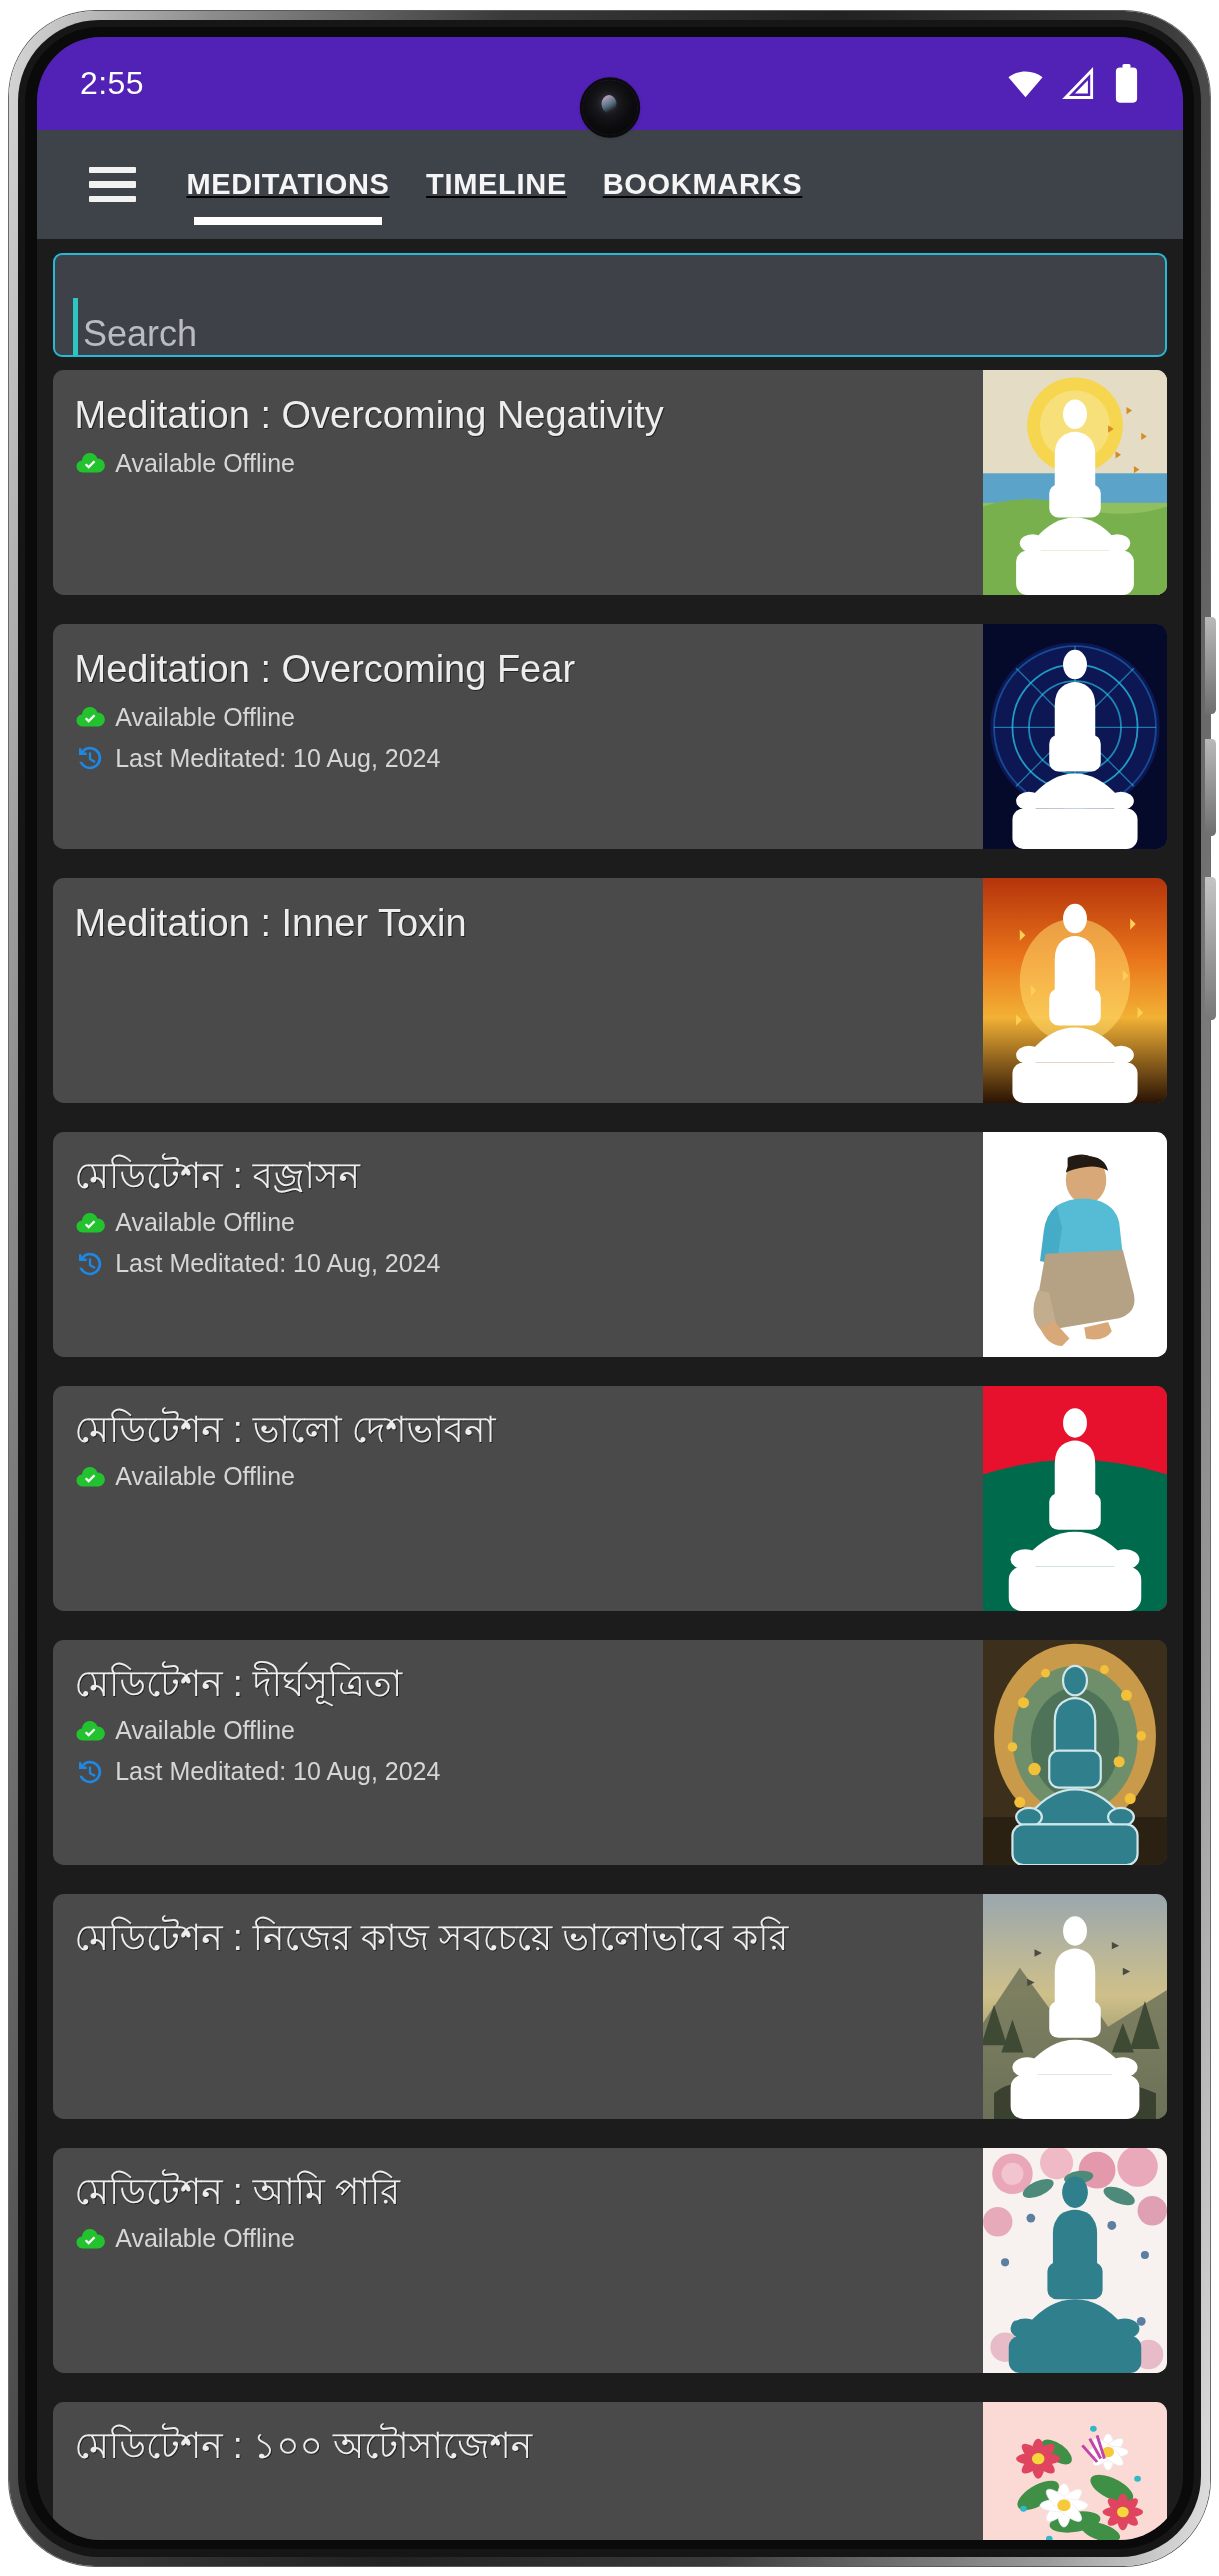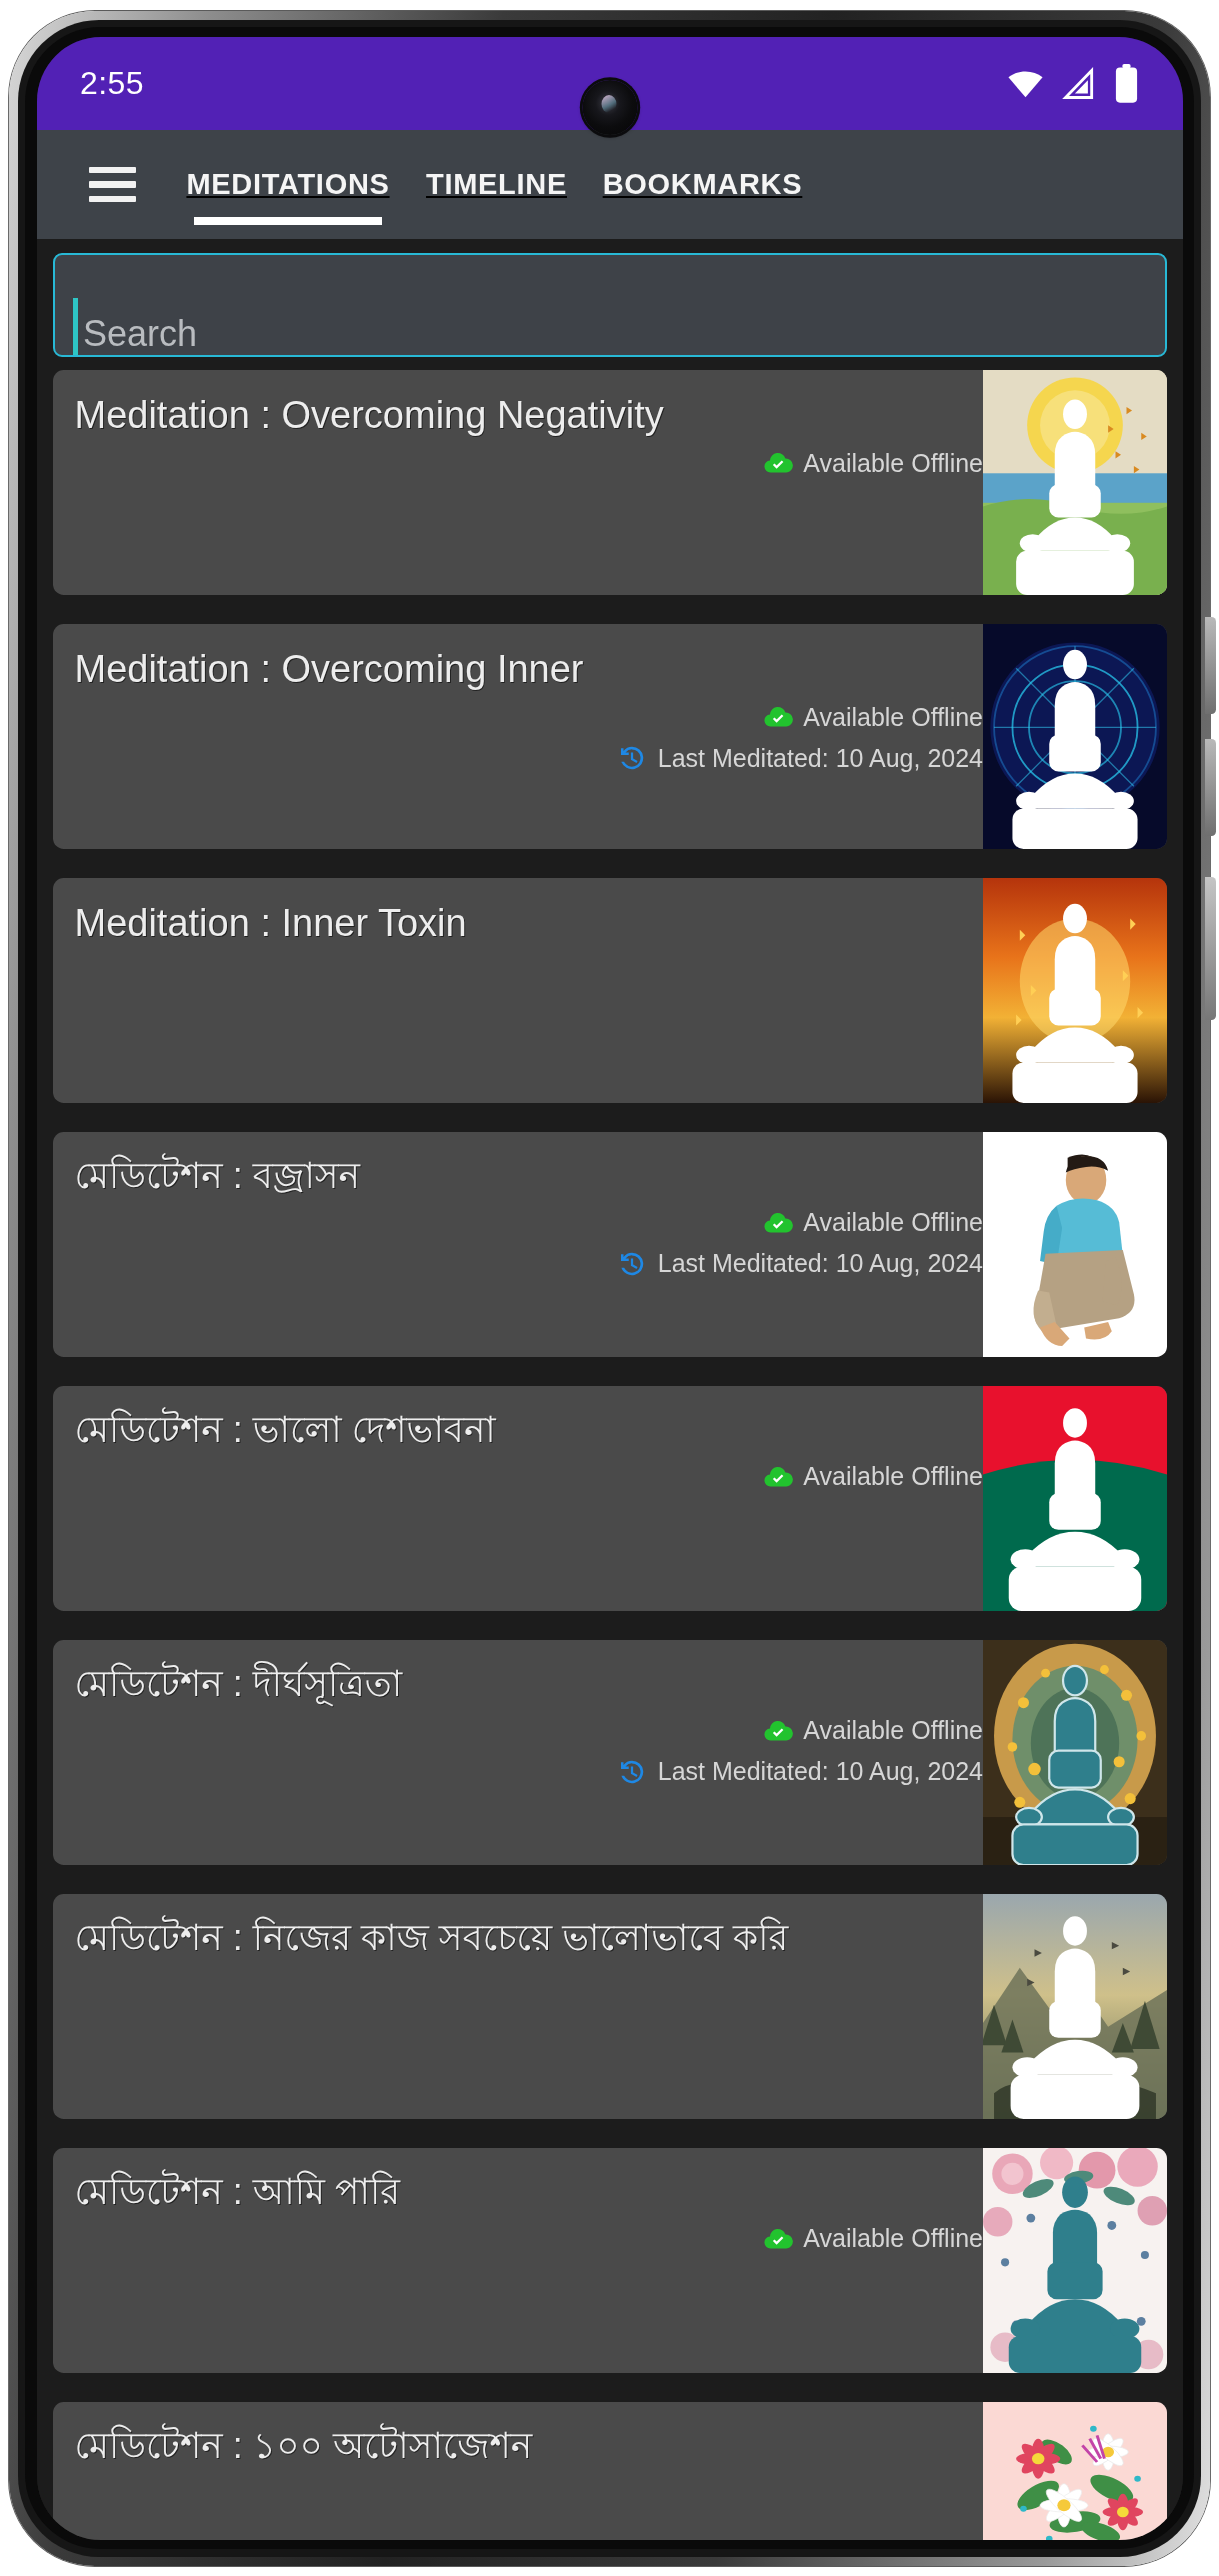--- a/index.html
+++ b/index.html
@@ -104,21 +104,21 @@
   .card {
     background:#4a4a4a; border-radius:10.7px; height:225px;
     display:flex; overflow:hidden; position:relative; cursor:pointer;
   }
   .card-body { flex:1; padding: 23px 0 0 21.5px; min-width:0; }
   .card-title {
     color:#ededed; font-size:38px; line-height:1.18; white-space:nowrap;
     text-shadow: 0.9px 0.9px 0 rgba(0,0,0,.55);
   }
   .card-title.bn { font-size:36px; }
-  .meta { display:flex; align-items:center; gap:10.7px; margin-top:10.7px;justify-content:flex-end; }
+  .meta { display:flex; align-items:center; gap:10.7px; margin-top:10.7px; }
   .meta-text { color:#d6d6d6; font-size:25px; }
   .thumb { width:184px; flex:none; align-self:stretch; }
 
   
   .ico { width:30px; height:30px; flex:none; display:block; }
 
   
   .fig { display:block; width:100%; height:100%; }
 </style>
 </head>
@@ -215,21 +215,21 @@
       <path d="M28 92q10-12 22-12t22 12q2 6-4 6H32q-6 0-4-6z"></path>
       <ellipse cx="27" cy="94" rx="7" ry="5"></ellipse>
                   <ellipse cx="73" cy="94" rx="7" ry="5"></ellipse>
       <rect x="18" y="98" width="64" height="24" rx="6"></rect>
     </g>
   </svg>
             </div>
           </div>
           <div class="card">
             <div class="card-body">
-              <div class="card-title">Meditation : Overcoming Inner</div>
+              <div class="card-title">Meditation : Overcoming Fear</div>
               <div class="meta">
                 <svg class="ico" viewBox="0 0 24 24">
                   <path fill="#22c32e" d="M6.2 19.5A4.7 4.7 0 0 1 5.6 10 6.3 6.3 0 0 1 17.9 8.4a4.1 4.1 0 0 1 .9 11.1z"></path>
                   <path fill="#ffffff" d="m10.9 16.6-3-3 1.3-1.3 1.7 1.7 4.1-4.1 1.3 1.3z"></path>
                 </svg>
                 <span class="meta-text">Available Offline</span>
               </div>
               <div class="meta">
                 <svg class="ico" viewBox="0 0 24 24">
                   <path fill="#1e88e5" d="M12 3a9 9 0 1 1-8.5 12h2.2A6.9 6.9 0 1 0 12 5.1a6.8 6.8 0 0 0-5.2 2.4h2.6v2H3.2V4.2h2v2.2A8.9 8.9 0 0 1 12 3z"></path>

